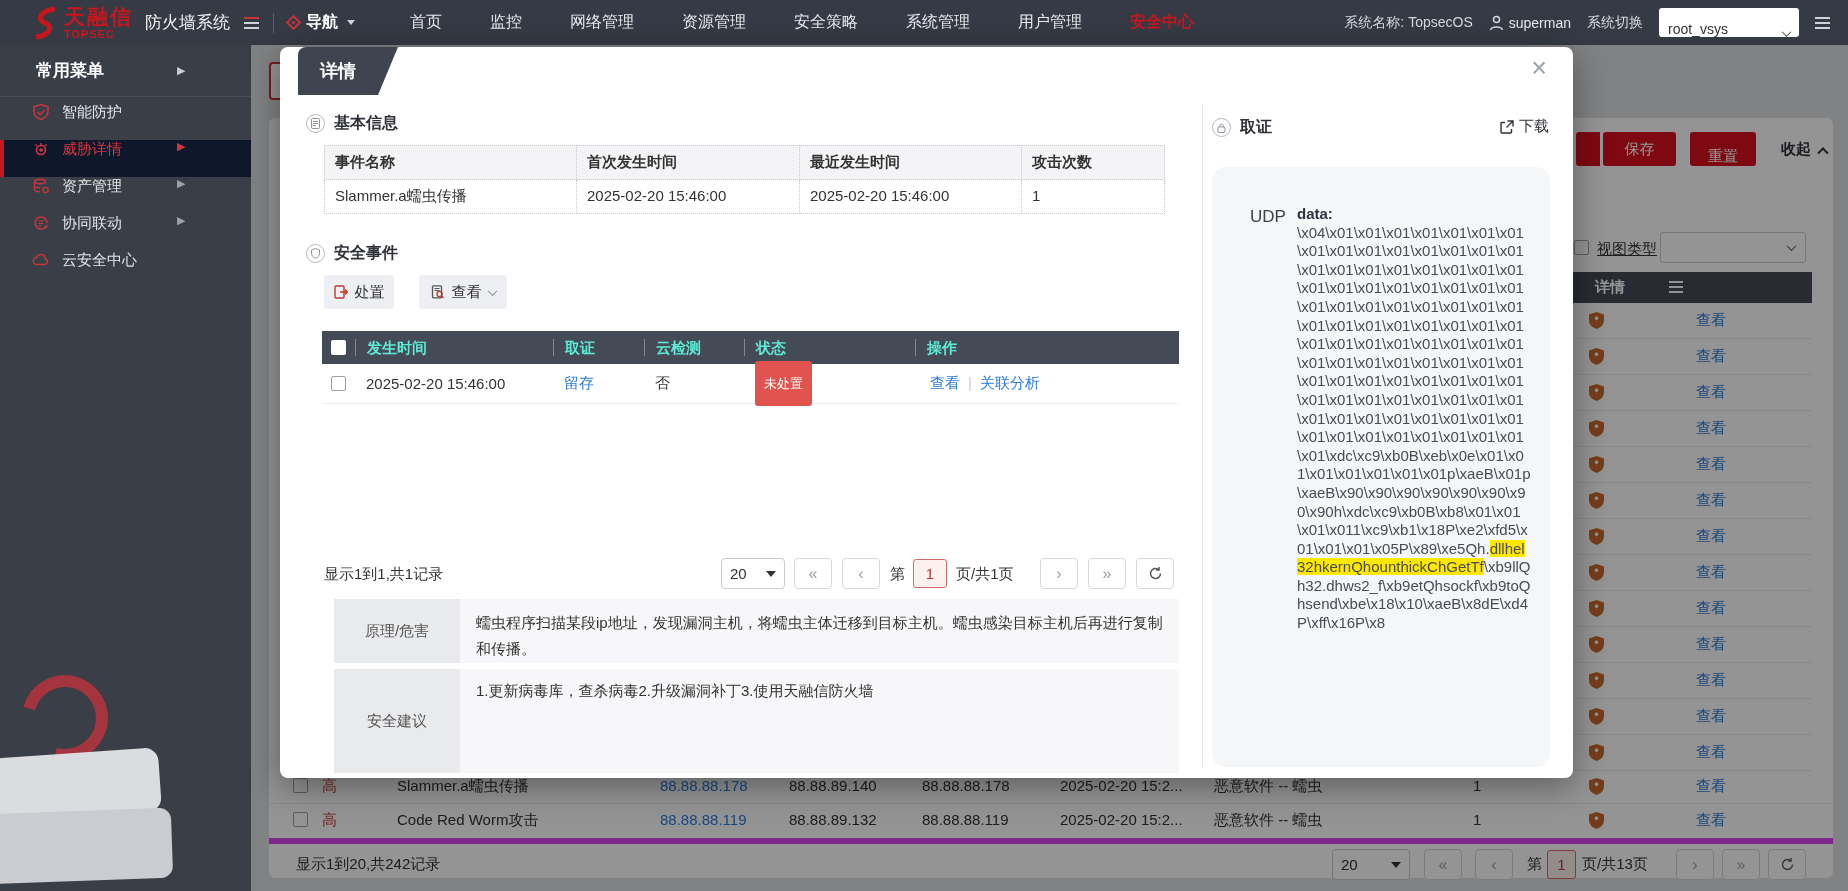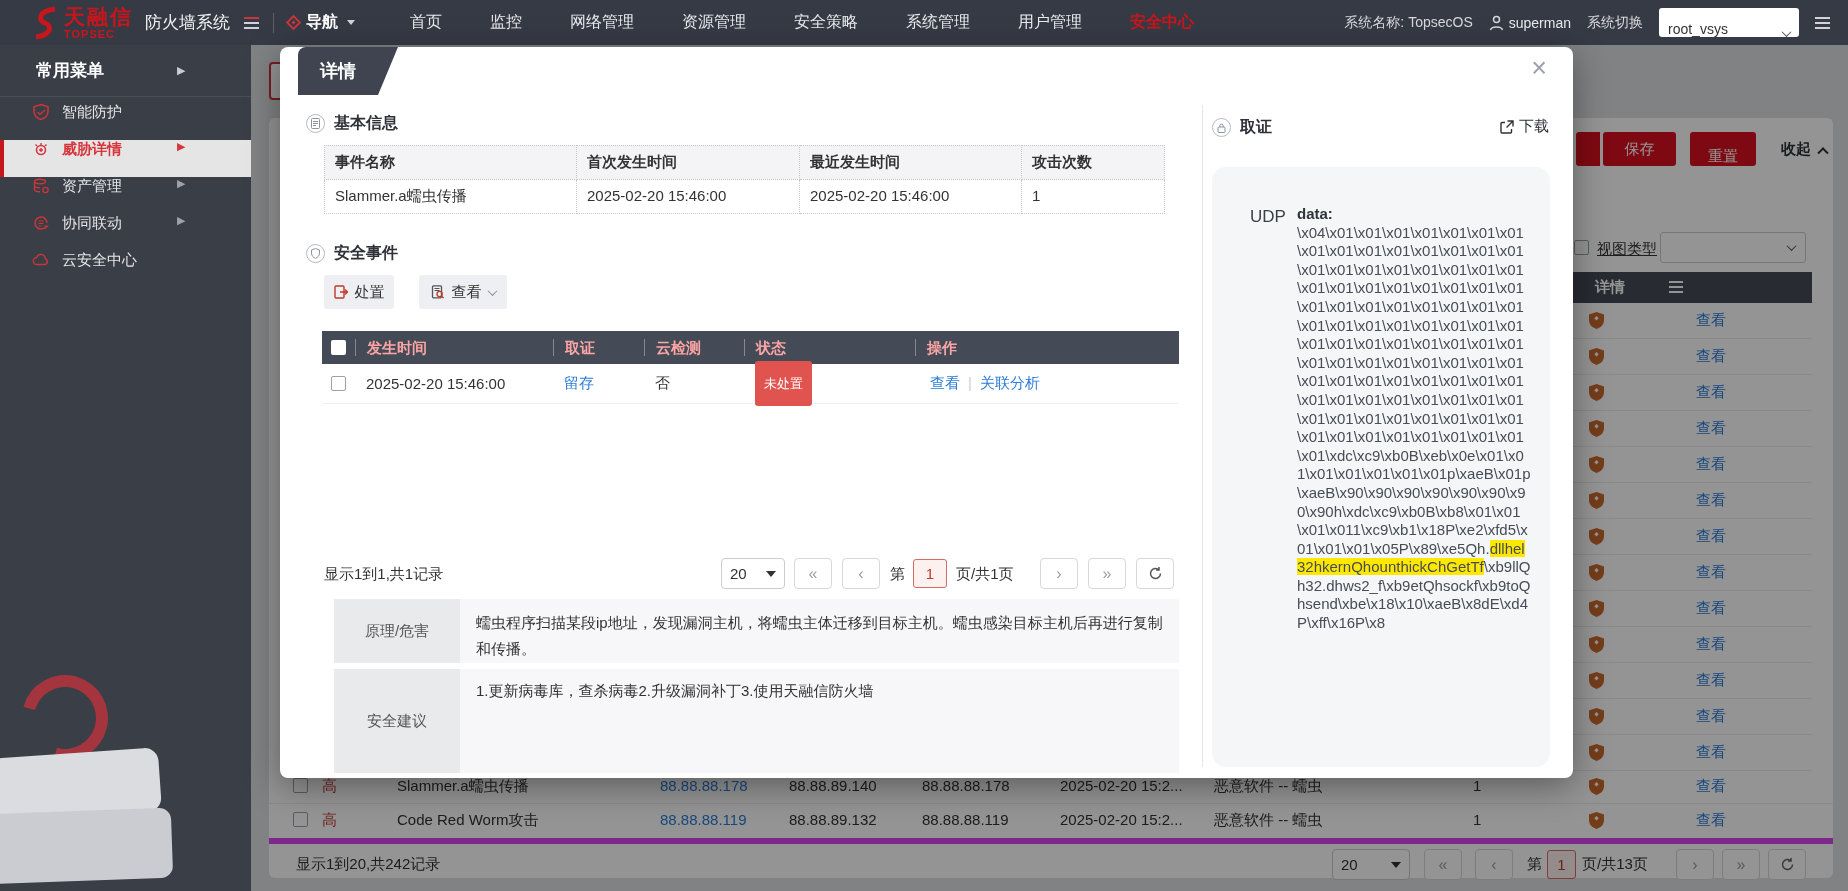--- a/index.html
+++ b/index.html
@@ -28,21 +28,21 @@
   .user-wrap { display:flex; align-items:center; gap:5px; color:#e8eaee; font-size:14px; }
   .vsys-select { width:140px; height:29px; background:#fff; border-radius:3px; display:flex; align-items:flex-end; justify-content:space-between; padding:0 9px; font-size:14px; color:#333; }
   .chev { display:inline-block; width:7px; height:7px; border-right:1.6px solid #555; border-bottom:1.6px solid #555; transform:rotate(45deg) translate(-1px,-1px); }
 
   
   .sidebar { position:absolute; left:0; top:45px; width:251px; height:846px; background:#3a3e47; z-index:55; overflow:hidden; }
   .sb-header { display:flex; align-items:center; height:52px; padding-left:36px; color:#fff; font-size:17px; font-weight:bold; border-bottom:1px solid #4a4e57; position:relative; }
   .sb-arrow { position:absolute; left:177px; color:#c9ccd2; font-size:11px; }
   .sb-item { position:relative; height:37px; display:flex; padding-left:32px; color:#e2e4e9; font-size:15px; gap:12px; cursor:pointer; }
   .sb-item .sb-arrow { color:#9da1a9; }
-  .sb-item.active { background:#e5e5e5; color:#d8363d; font-weight:bold; }
+  .sb-item.active { background:#0f172a; color:#d8363d; font-weight:normal; }
   .sb-item.active::before { content:""; position:absolute; left:0; top:0; width:4px; height:100%; background:#c8161d; }
   .sb-item.active .sb-arrow { color:#d8363d; }
   .sb-icon { width:18px; height:18px; flex:0 0 18px; }
   .mascot { position:absolute; left:-18px; bottom:-24px; width:210px; height:240px; opacity:.92; }
   .mascot .ring { position:absolute; left:40px; top:0; width:86px; height:86px; border:12px solid #c2333c; border-radius:50%; border-left-color:transparent; transform:rotate(-30deg); opacity:.85; }
   .mascot .body1 { position:absolute; left:8px; top:78px; width:170px; height:64px; background:#e9eaec; border-radius:14px; transform:rotate(-4deg); }
   .mascot .body2 { position:absolute; left:0px; top:136px; width:190px; height:70px; background:#d8d9dd; border-radius:12px; transform:rotate(-2deg); }
   .mascot .stripe { position:absolute; left:14px; top:150px; width:160px; height:10px; background:#c2333c; transform:rotate(-2deg); }
 
   
@@ -91,21 +91,21 @@
   .t1 .hrow,.t1 .drow { display:flex; }
   .t1 .cell { border:1px dotted #c8c8c8; border-left:none; padding:7px 0 7px 10px; }
   .t1 .cell:first-child { border-left:1px dotted #c8c8c8; }
   .t1 .hrow .cell { background:#f4f4f6; font-weight:bold; }
   .t1 .drow .cell { border-top:none; background:#fff; }
   .w1{width:253px;} .w2{width:223px;} .w3{width:222px;} .w4{width:143px;}
 
   .toolbtn { position:absolute; top:228px; height:34px; background:#edeff2; border-radius:3px; display:flex; align-items:center; justify-content:center; gap:7px; font-size:15px; color:#333; cursor:pointer; }
 
   .t2 { position:absolute; left:42px; top:284px; width:857px; font-size:15px; }
-  .t2 .hrow { display:flex; background:#454a57; color:#fca5a5; font-weight:bold; height:33px; align-items:center; }
+  .t2 .hrow { display:flex; background:#454a57; color:#5eead4; font-weight:bold; height:33px; align-items:center; }
   .t2 .hrow .cell { padding-left:11px; border-left:1px solid rgba(255,255,255,.35); height:17px; line-height:17px; }
   .t2 .hrow .cell:first-child { border-left:none; display:flex; align-items:center; justify-content:center; padding-left:0; }
   .t2 .drow { display:flex; align-items:center; height:40px; border-bottom:1px solid #f0f0f0; color:#333; }
   .t2 .drow .cell { padding-left:11px; }
   .v1{width:33px;} .v2{width:198px;} .v3{width:91px;} .v4{width:100px;} .v5{width:171px;} .v6{width:264px;}
   .hcb { width:15px; height:15px; background:#fff; border-radius:2px; }
   .badge-red { display:inline-block; background:#e0534f; color:#fff; font-size:13px; border-radius:3px; padding:16px 9px; line-height:1; }
   .sep-bar { color:#c9ccd2; margin:0 8px; }
 
   .m-page { position:absolute; left:0; top:508px; width:899px; height:40px; font-size:15px; color:#333; }

